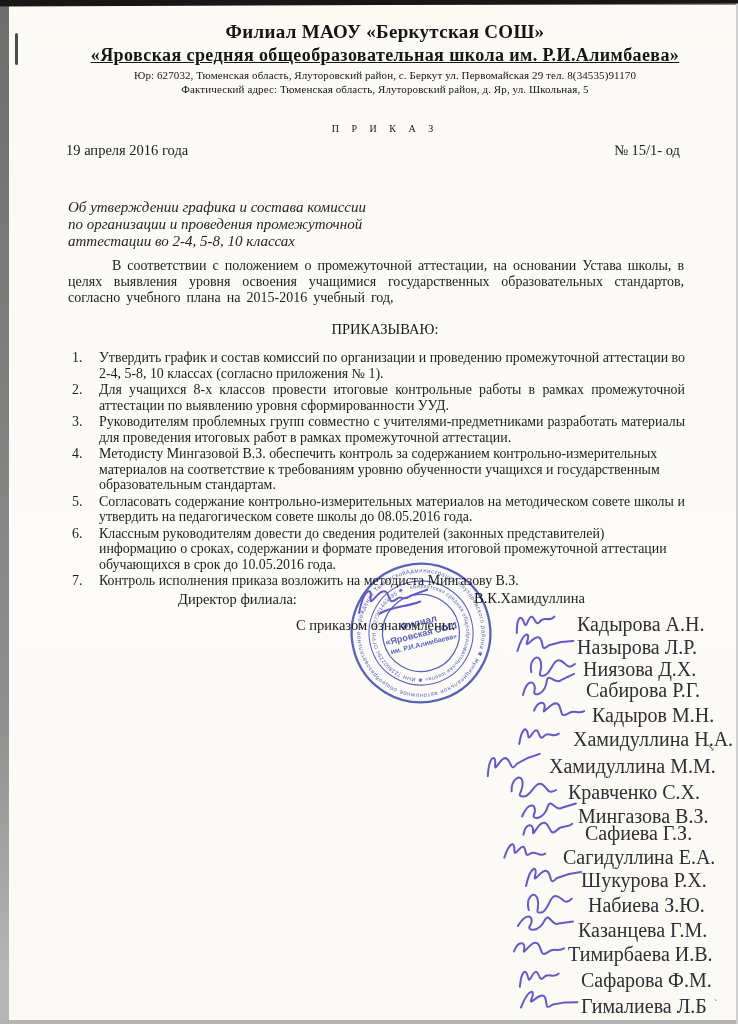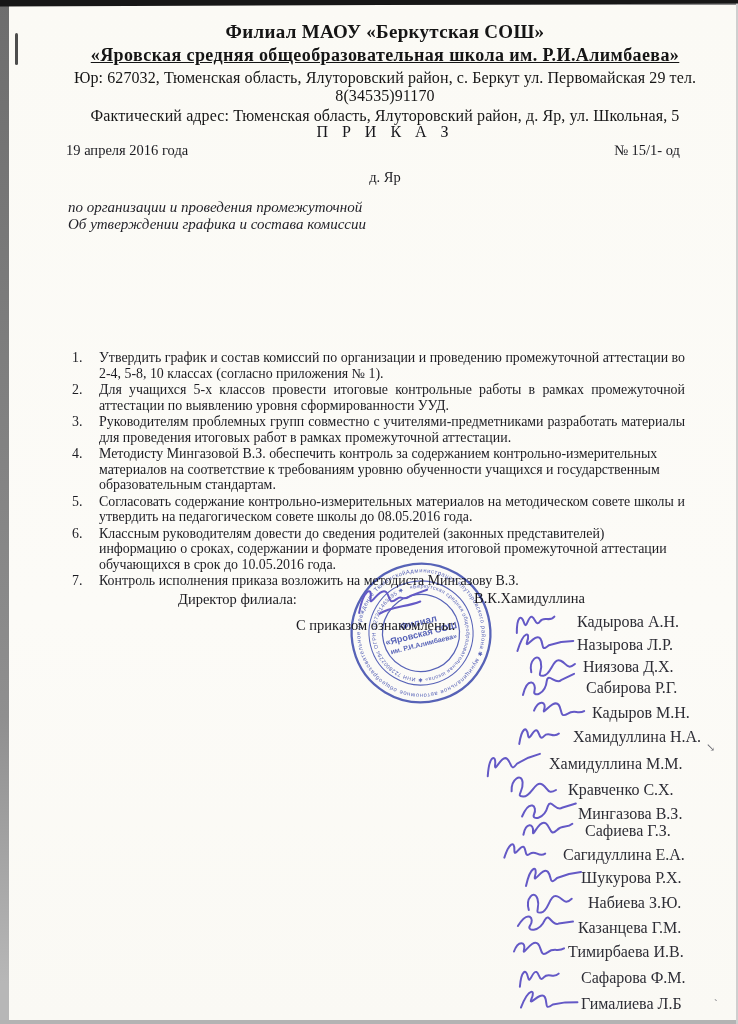--- a/index.html
+++ b/index.html
@@ -10,45 +10,45 @@
   .edge-top{position:absolute;left:-4px;top:-3px;width:750px;height:8px;background:#171717;transform:rotate(-0.25deg);z-index:9;}
   .edge-left{position:absolute;left:0;top:0;width:9px;height:1024px;background:linear-gradient(180deg,#6d6d6d,#8f8f8f 70%,#b7b7b7 96%);z-index:8;}
   .edge-bottom{position:absolute;left:0;bottom:0;width:738px;height:4px;background:#b3b3b3;z-index:8;}
   .edge-right{position:absolute;right:0;top:0;width:2px;height:1024px;background:#cfcfcf;z-index:8;}
   .staple-mark{position:absolute;left:7px;top:28px;width:3px;height:32px;background:#4d4d4d;border-radius:2px;}
   .tick{position:absolute;color:#6a6a72;font-size:11px;}
 
   .header{position:absolute;left:52px;top:16px;width:650px;text-align:center;color:#151515;font-family:Liberation Serif, serif;}
   .h1{font-size:19px;font-weight:bold;letter-spacing:.3px;}
   .h2{font-size:18px;font-weight:bold;text-decoration:underline;letter-spacing:.4px;margin-top:2px;}
-  .hsmall{font-size:16px;margin-top:2.5px;letter-spacing:.1px;}
+  .hsmall{font-size:11px;margin-top:2.5px;letter-spacing:.1px;}
   .email{text-decoration:underline;}
 
-  .doctype{position:absolute;left:52px;top:118px;width:650px;text-align:center;font-size:16px;letter-spacing:5px;color:#17171c;}
+  .doctype{position:absolute;left:52px;top:118px;width:650px;text-align:center;font-size:10px;letter-spacing:5px;color:#17171c;}
   .daterow{position:absolute;left:58px;top:137px;width:614px;display:flex;justify-content:space-between;font-size:14.5px;color:#1b1b20;align-items:center;}
   .place{position:absolute;left:52px;top:164px;width:650px;text-align:center;font-size:14.5px;color:#1b1b20;}
   .subject{position:absolute;left:60px;top:194px;font-style:italic;font-size:15px;line-height:17px;color:#23232a;}
   .preamble{position:absolute;left:60px;top:253px;width:616px;font-size:14px;line-height:15.8px;text-align:justify;text-indent:44px;word-spacing:2.5px;margin:0;color:#1c1c22;}
   .decree{position:absolute;left:52px;top:316px;width:650px;text-align:center;font-size:14.5px;color:#17171c;}
 
   ol.items{position:absolute;left:60px;top:345px;width:617px;margin:0;padding:0;list-style:none;counter-reset:it;font-size:13.9px;line-height:15.5px;color:#1c1c22;}
   ol.items li{counter-increment:it;position:relative;padding-left:31px;text-align:justify;margin:0 0 1px 0;}
   ol.items li.ragged{text-align:left;}
   ol.items li::before{content:counter(it) ".";position:absolute;left:4px;top:0;}
 
   .director-label{position:absolute;left:170px;top:586px;font-size:14.5px;color:#1b1b20;}
   .director-name{position:absolute;left:466px;top:585px;font-size:14.5px;color:#1b1b20;}
   .ack{position:absolute;left:288px;top:612px;font-size:14.5px;color:#1b1b20;z-index:3;}
 
   .stamp{position:absolute;left:336px;top:551px;width:154px;height:154px;transform:rotate(-14deg);opacity:.92;z-index:2;mix-blend-mode:multiply;}
   .dir-sig{position:absolute;left:340px;top:574px;z-index:4;transform:rotate(-6deg);}
 
   .sig-row{position:absolute;white-space:nowrap;z-index:3;}
   .sig-row .sig{position:absolute;top:-9px;}
-  .sig-name{font-size:16px;color:#2e2e36;}
+  .sig-name{font-size:20px;color:#2e2e36;}
   .ink{stroke:#6459c6;fill:none;stroke-width:2;stroke-linecap:round;stroke-linejoin:round;}
 </style>
 </head>
 <body>
 
 <div class="scan">
   <div class="paper">
 
     <div class="staple-mark"></div>
     <span class="tick" style="left:698px;top:736px;">↘</span>
@@ -61,32 +61,34 @@
       <div class="hsmall">Фактический адрес: Тюменская область, Ялуторовский район, д. Яр, ул. Школьная, 5</div>
     </div>
 
     <div class="doctype">П Р И К А З</div>
 
     <div class="daterow">
       <span>19 апреля 2016 года</span>
       <span>№ 15/1- од</span>
     </div>
 
-    <div class="place">д. Яр</div>
 
     <div class="subject">
+      <div>Об утверждении графика и состава комиссии</div>
       <div>по  организации и проведения промежуточной</div>
-      <div>Об утверждении графика и состава комиссии</div>
+      <div>аттестации во 2-4, 5-8, 10 классах</div>
     </div>
 
-
+    <p class="preamble">В  соответствии с положением о промежуточной аттестации, на основании Устава школы, в целях выявления уровня освоения  учащимися государственных образовательных стандартов, согласно учебного плана на 2015-2016 учебный год,</p>
+
+    <div class="decree">ПРИКАЗЫВАЮ:</div>
 
     <ol class="items">
         <li>Утвердить график и состав комиссий по организации и проведению промежуточной аттестации во 2-4, 5-8, 10 классах (согласно приложения № 1).</li>
-        <li>Для учащихся 5-х классов провести итоговые контрольные работы в рамках промежуточной аттестации по выявлению уровня сформированности УУД.</li>
+        <li>Для учащихся 8-х классов провести итоговые контрольные работы в рамках промежуточной аттестации по выявлению уровня сформированности УУД.</li>
         <li>Руководителям проблемных групп совместно с учителями-предметниками разработать материалы для проведения итоговых работ в рамках промежуточной аттестации.</li>
         <li class="ragged">Методисту Мингазовой В.З. обеспечить контроль за содержанием контрольно-измерительных материалов на соответствие к требованиям уровню обученности учащихся и государственным образовательным стандартам.</li>
         <li>Согласовать содержание контрольно-измерительных материалов на методическом совете школы и утвердить на педагогическом совете школы до 08.05.2016 года.</li>
         <li class="ragged">Классным руководителям довести до сведения родителей (законных представителей) информацию о сроках, содержании и формате проведения  итоговой промежуточной аттестации обучающихся в срок до 10.05.2016 года.</li>
         <li>Контроль исполнения приказа  возложить на  методиста Мингазову В.З.</li>
       </ol>
 
     <span class="director-label">Директор филиала:</span>
     <span class="director-name">В.К.Хамидуллина</span>
     <span class="ack">С приказом ознакомлены:</span>

